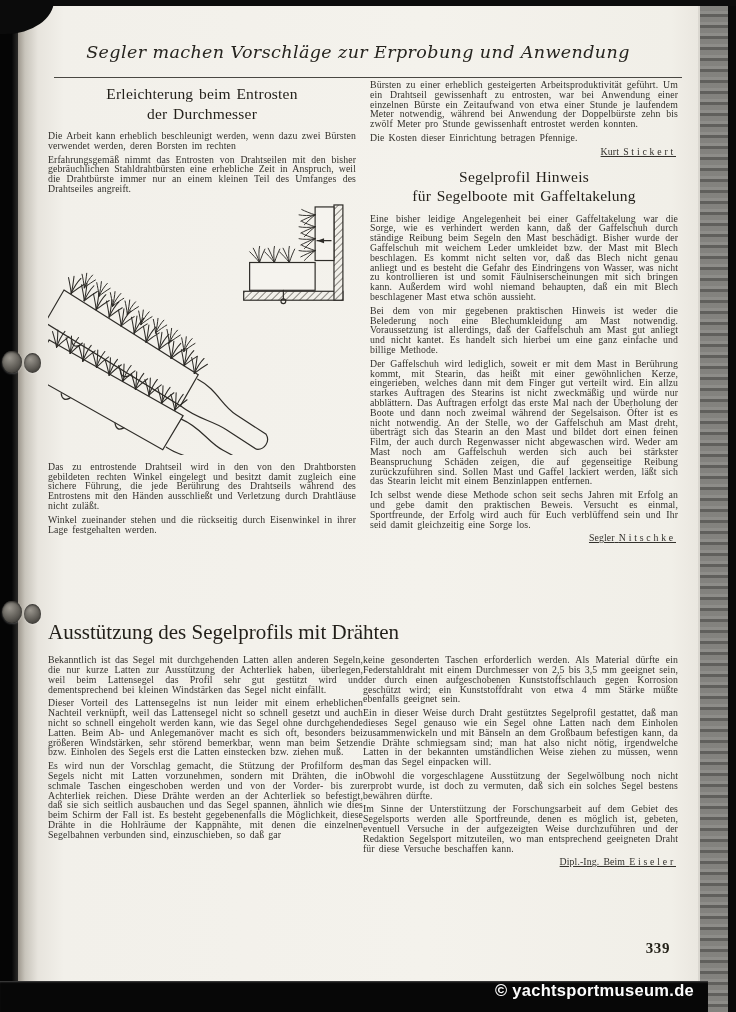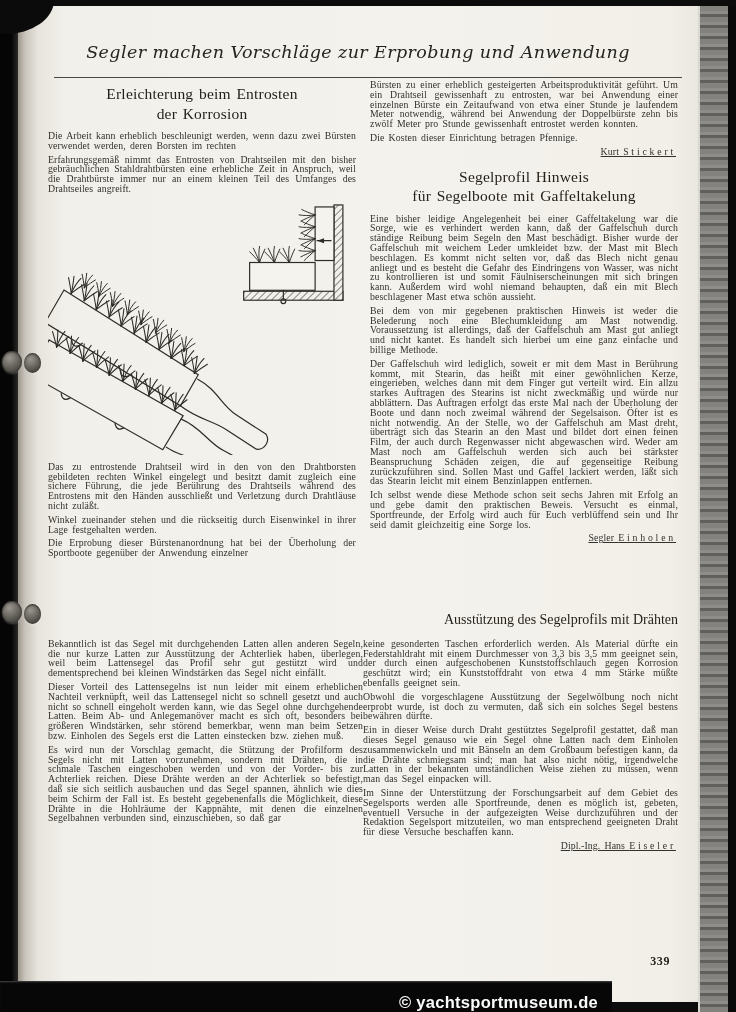--- a/index.html
+++ b/index.html
@@ -11,22 +11,22 @@
   
   .edge-left{position:absolute;left:0;top:0;width:18px;height:1012px;
     background:linear-gradient(90deg,#050505 65%,#2b2a28);z-index:4;}
   .band-top{position:absolute;left:0;top:0;width:736px;height:6px;background:#0c0c0c;z-index:5;}
   .corner-tl{position:absolute;left:0;top:0;width:54px;height:34px;background:#0b0b0b;
     border-bottom-right-radius:90% 100%;z-index:6;}
   .fore-edge{position:absolute;left:698px;top:0;width:30px;height:1012px;z-index:3;
     background:#7b7a76;border-left:2px solid #dad7d0;
     background-image:repeating-linear-gradient(180deg,rgba(255,255,255,.14) 0 3px,rgba(0,0,0,.22) 3px 6px,rgba(255,255,255,.06) 6px 11px);}
   .edge-right{position:absolute;right:0;top:0;width:8px;height:1012px;background:#090909;z-index:4;}
-  .band-bottom{position:absolute;left:0;top:981px;width:612px;height:31px;background:#070707;z-index:7;
-    display:flex;align-items:flex-end;justify-content:flex-end;padding-right:14px;box-sizing:border-box;
+  .band-bottom{position:absolute;left:0;top:981px;width:708px;height:31px;background:#070707;z-index:7;
+    display:flex;align-items:flex-start;justify-content:flex-end;padding-right:14px;box-sizing:border-box;
     box-shadow:inset 0 2px 2px -1px rgba(190,190,190,.35);}
   .watermark{color:#fcfcfc;font-family:"Liberation Sans",sans-serif;font-weight:bold;
     font-size:16.5px;letter-spacing:.3px;}
   .hole{position:absolute;border-radius:50%;z-index:8;
     background:radial-gradient(circle at 38% 32%,#9a968e,#5e5b55 55%,#3a3834 85%);
     box-shadow:0 1px 2px rgba(255,255,255,.25),inset 0 1px 2px rgba(0,0,0,.6);}
   .h1a{left:2px;top:351px;width:20px;height:22px;}
   .h1b{left:24px;top:353px;width:17px;height:20px;}
   .h2a{left:2px;top:601px;width:20px;height:22px;}
   .h2b{left:24px;top:604px;width:17px;height:20px;}
@@ -41,46 +41,46 @@
   .col{flex:1;min-width:0;text-align:justify;font-size:9.8px;line-height:9.8px;
     word-spacing:1.6px;letter-spacing:.1px;color:#33312c;}
   .col p,.s3col p{margin:0 0 4px;}
   h2.art{font-size:15.5px;line-height:1.26;font-weight:normal;text-align:center;
     margin:10px 0 8px;color:#221f19;letter-spacing:.2px;}
   h2.art.first{margin-top:4px;}
   .sig{text-align:right;margin:2px 2px 5px 0;text-decoration:underline;}
   .sig .last{letter-spacing:2.8px;}
   .svgwrap{margin:5px 0 7px;}
   .section3{position:absolute;top:606px;left:30px;right:20px;}
-  .section3 h2{font-size:14px;line-height:1.2;font-weight:normal;text-align:right;
-    margin:0 0 10px;color:#221f19;}
+  .section3 h2{font-size:21px;line-height:1.2;font-weight:normal;text-align:left;
+    margin:8px 0 10px;color:#221f19;}
   .s3cols{display:flex;gap:0;}
   .s3col{flex:1;min-width:0;text-align:justify;font-size:9.8px;line-height:9.8px;
     word-spacing:1.6px;letter-spacing:.1px;color:#33312c;}
-  .pagenum{position:absolute;top:934px;right:28px;font-weight:bold;font-size:12px;
-    letter-spacing:.6px;color:#242219;margin-top:14px;}
+  .pagenum{position:absolute;top:934px;right:28px;font-weight:bold;font-size:15px;
+    letter-spacing:.6px;color:#242219;}
   svg{display:block;}
 </style>
 </head>
 <body>
 
 <div class="edge-left"></div>
 <div class="fore-edge"></div>
 <div class="edge-right"></div>
 <div class="band-top"></div>
 <div class="corner-tl"></div>
 
 <div class="page">
   <div class="header">Segler machen Vorschläge zur Erprobung und Anwendung</div>
   <div class="rule"></div>
 
   <div class="content">
 
     <div class="col">
-      <h2 class="art first"><span>Erleichterung beim Entrosten</span><br><span>der Korrosion</span></h2>
+      <h2 class="art first"><span>Erleichterung beim Entrosten</span><br><span>der Durchmesser</span></h2>
       <p>Die Arbeit kann erheblich beschleunigt werden, wenn dazu zwei Bürsten verwendet werden, deren Borsten im rechten</p>
       <p>Erfahrungsgemäß nimmt das Entrosten von Drahtseilen mit den bisher gebräuchlichen Stahldrahtbürsten eine erhebliche Zeit in Anspruch, weil die Drahtbürste immer nur an einem kleinen Teil des Umfanges des Drahtseiles angreift.</p>
 
       <div class="svgwrap">
         <svg viewBox="0 0 308 258" width="100%" height="256" stroke="#2e2c28" fill="none" stroke-width="1.2" stroke-linecap="round">
           <defs>
             <pattern id="hatch" width="5" height="5" patternUnits="userSpaceOnUse" patternTransform="rotate(45)">
               <rect width="5" height="5" fill="#f2f0ea" stroke="none"></rect>
               <line x1="0" y1="0" x2="0" y2="5" stroke="#6b6862" stroke-width="1.6"></line>
             </pattern>
@@ -151,51 +151,50 @@
             <use href="#tuft" transform="translate(100,3)"></use>
             <use href="#tuft" transform="translate(115,2)"></use>
             <use href="#tuft" transform="translate(130,3)"></use>
             <use href="#tuft" transform="translate(145,3)"></use>
           </g>
         </svg>
       </div>
 
       <p>Das zu entrostende Drahtseil wird in den von den Drahtborsten gebildeten rechten Winkel eingelegt und besitzt damit zugleich eine sichere Führung, die jede Berührung des Drahtseils während des Entrostens mit den Händen ausschließt und Verletzung durch Drahtläuse nicht zuläßt.</p>
       <p>Winkel zueinander stehen und die rückseitig durch Eisenwinkel in ihrer Lage festgehalten werden.</p>
-      <p>Die Erprobung dieser Bürstenanordnung hat bei der Überholung der Sportboote gegenüber der Anwendung einzelner</p>
     </div>
 
     <div class="col">
       <p>Bürsten zu einer erheblich gesteigerten Arbeitsproduktivität geführt. Um ein Drahtseil gewissenhaft zu entrosten, war bei Anwendung einer einzelnen Bürste ein Zeitaufwand von etwa einer Stunde je laufendem Meter notwendig, während bei Anwendung der Doppelbürste zehn bis zwölf Meter pro Stunde gewissenhaft entrostet werden konnten.</p>
       <p>Die Kosten dieser Einrichtung betragen Pfennige.</p>
       <div class="sig"><span>Kurt</span> <span class="last">Stickert</span></div>
 
       <h2 class="art"><span>Segelprofil Hinweis</span><br><span>für Segelboote mit Gaffeltakelung</span></h2>
       <p>Eine bisher leidige Angelegenheit bei einer Gaffeltakelung war die Sorge, wie es verhindert werden kann, daß der Gaffelschuh durch ständige Reibung beim Segeln den Mast beschädigt. Bisher wurde der Gaffelschuh mit weichem Leder umkleidet bzw. der Mast mit Blech beschlagen. Es kommt nicht selten vor, daß das Blech nicht genau anliegt und es besteht die Gefahr des Eindringens von Wasser, was nicht zu kontrollieren ist und somit Fäulniserscheinungen mit sich bringen kann. Außerdem wird wohl niemand behaupten, daß ein mit Blech beschlagener Mast etwa schön aussieht.</p>
       <p>Bei dem von mir gegebenen praktischen Hinweis ist weder die Belederung noch eine Blechumkleidung am Mast notwendig. Voraussetzung ist allerdings, daß der Gaffelschuh am Mast gut anliegt und nicht kantet. Es handelt sich hierbei um eine ganz einfache und billige Methode.</p>
       <p>Der Gaffelschuh wird lediglich, soweit er mit dem Mast in Berührung kommt, mit Stearin, das heißt mit einer gewöhnlichen Kerze, eingerieben, welches dann mit dem Finger gut verteilt wird. Ein allzu starkes Auftragen des Stearins ist nicht zweckmäßig und würde nur abblättern. Das Auftragen erfolgt das erste Mal nach der Überholung der Boote und dann noch zweimal während der Segelsaison. Öfter ist es nicht notwendig. An der Stelle, wo der Gaffelschuh am Mast dreht, überträgt sich das Stearin an den Mast und bildet dort einen feinen Film, der auch durch Regenwasser nicht abgewaschen wird. Weder am Mast noch am Gaffelschuh werden sich auch bei stärkster Beanspruchung Schäden zeigen, die auf gegenseitige Reibung zurückzuführen sind. Sollen Mast und Gaffel lackiert werden, läßt sich das Stearin leicht mit einem Benzinlappen entfernen.</p>
       <p>Ich selbst wende diese Methode schon seit sechs Jahren mit Erfolg an und gebe damit den praktischen Beweis. Versucht es einmal, Sportfreunde, der Erfolg wird auch für Euch verblüffend sein und Ihr seid damit gleichzeitig eine Sorge los.</p>
-      <div class="sig"><span>Segler</span> <span class="last">Einholen</span></div>
+      <div class="sig"><span>Segler</span> <span class="last">Nitschke</span></div>
     </div>
   </div>
 
   <div class="section3">
     <h2>Ausstützung des Segelprofils mit Drähten</h2>
     <div class="s3cols">
       <div class="s3col">
         <p>Bekanntlich ist das Segel mit durchgehenden Latten allen anderen Segeln, die nur kurze Latten zur Ausstützung der Achterliek haben, überlegen, weil beim Lattensegel das Profil sehr gut gestützt wird und dementsprechend bei kleinen Windstärken das Segel nicht einfällt.</p>
         <p>Dieser Vorteil des Lattensegelns ist nun leider mit einem erheblichen Nachteil verknüpft, weil das Lattensegel nicht so schnell gesetzt und auch nicht so schnell eingeholt werden kann, wie das Segel ohne durchgehende Latten. Beim Ab- und Anlegemanöver macht es sich oft, besonders bei größeren Windstärken, sehr störend bemerkbar, wenn man beim Setzen bzw. Einholen des Segels erst die Latten einstecken bzw. ziehen muß.</p>
         <p>Es wird nun der Vorschlag gemacht, die Stützung der Profilform des Segels nicht mit Latten vorzunehmen, sondern mit Drähten, die in schmale Taschen eingeschoben werden und von der Vorder- bis zur Achterliek reichen. Diese Drähte werden an der Achterliek so befestigt, daß sie sich seitlich ausbauchen und das Segel spannen, ähnlich wie dies beim Schirm der Fall ist. Es besteht gegebenenfalls die Möglichkeit, diese Drähte in die Hohlräume der Kappnähte, mit denen die einzelnen Segelbahnen verbunden sind, einzuschieben, so daß gar</p>
       </div>
       <div class="s3col">
-        <p>keine gesonderten Taschen erforderlich werden. Als Material dürfte ein Federstahldraht mit einem Durchmesser von 3,3 bis 3,5 mm geeignet sein, der durch einen aufgeschobenen Kunststoffschlauch gegen Korrosion geschützt wird; ein Kunststoffdraht von etwa 4 mm Stärke müßte ebenfalls geeignet sein.</p>
+        <p>keine gesonderten Taschen erforderlich werden. Als Material dürfte ein Federstahldraht mit einem Durchmesser von 2,5 bis 3,5 mm geeignet sein, der durch einen aufgeschobenen Kunststoffschlauch gegen Korrosion geschützt wird; ein Kunststoffdraht von etwa 4 mm Stärke müßte ebenfalls geeignet sein.</p>
+        <p>Ein in dieser Weise durch Draht gestütztes Segelprofil gestattet, daß man dieses Segel genauso wie ein Segel ohne Latten nach dem Einholen zusammenwickeln und mit Bänseln an dem Großbaum befestigen kann, da die Drähte schmiegsam sind; man hat also nicht nötig, irgendwelche Latten in der bekannten umständlichen Weise ziehen zu müssen, wenn man das Segel einpacken will.</p>
         <p>Obwohl die vorgeschlagene Ausstützung der Segelwölbung noch nicht erprobt wurde, ist doch zu vermuten, daß sich ein solches Segel bestens bewähren dürfte.</p>
-        <p>Ein in dieser Weise durch Draht gestütztes Segelprofil gestattet, daß man dieses Segel genauso wie ein Segel ohne Latten nach dem Einholen zusammenwickeln und mit Bänseln an dem Großbaum befestigen kann, da die Drähte schmiegsam sind; man hat also nicht nötig, irgendwelche Latten in der bekannten umständlichen Weise ziehen zu müssen, wenn man das Segel einpacken will.</p>
         <p>Im Sinne der Unterstützung der Forschungsarbeit auf dem Gebiet des Segelsports werden alle Sportfreunde, denen es möglich ist, gebeten, eventuell Versuche in der aufgezeigten Weise durchzuführen und der Redaktion Segelsport mitzuteilen, wo man entsprechend geeigneten Draht für diese Versuche beschaffen kann.</p>
-        <div class="sig"><span>Dipl.-Ing. Hans</span> <span class="last">Eiseler</span></div>
+        <div class="sig"><span>Dipl.-Ing. Beim</span> <span class="last">Eiseler</span></div>
       </div>
     </div>
   </div>
 
   <div class="pagenum">339</div>
 </div>
 
 <div class="hole h1a"></div>
 <div class="hole h1b"></div>
 <div class="hole h2a"></div>

